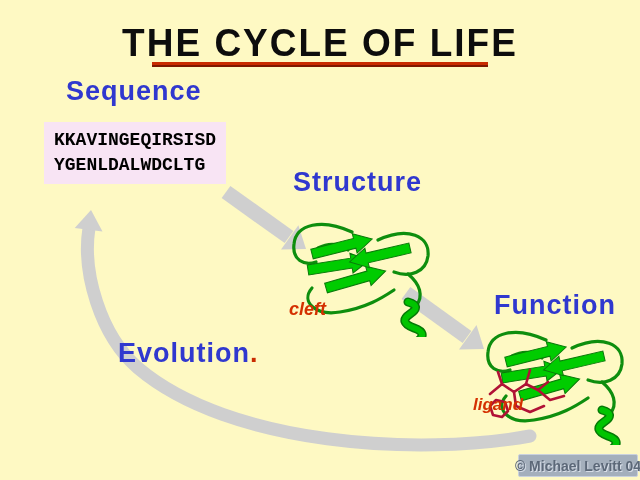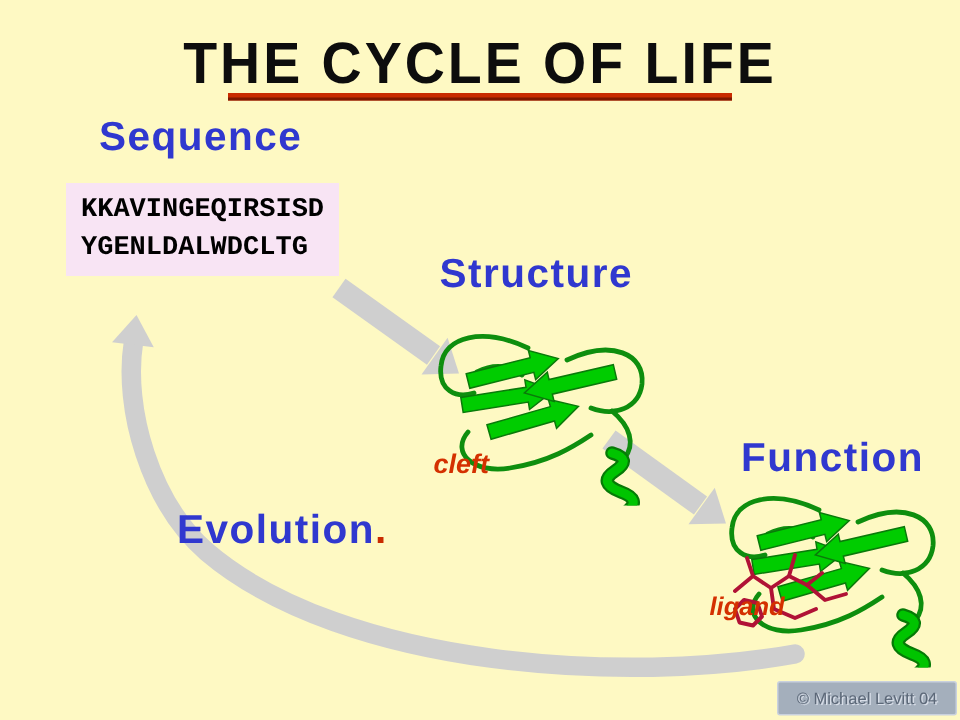--- a/index.html
+++ b/index.html
@@ -26,21 +26,21 @@
 
   .arrow-layer{position:absolute;left:0;top:0;z-index:1;}
   .protein{position:absolute;z-index:2;}
   .p1{left:282px;top:202px;}
   .p2{left:476px;top:310px;}
   .overlay-label{z-index:3;}
 
   .watermark{position:absolute;left:518px;top:454px;width:118px;height:21px;z-index:4;
              background:rgba(156,168,188,0.92);border:1px solid #c9d1de;border-radius:2px;
              display:flex;align-items:center;justify-content:center;}
-  .watermark span{font-size:11px;font-weight:normal;color:#5c6878;text-shadow:1px 1px 0 #d8dee8;white-space:nowrap;}
+  .watermark span{font-size:14px;font-weight:bold;color:#5c6878;text-shadow:1px 1px 0 #d8dee8;white-space:nowrap;}
 </style>
 </head>
 <body>
 
 <div class="slide">
 
   <div class="title-wrap">
     <h1 class="title">THE CYCLE OF LIFE</h1>
   </div>
   <div class="title-underline"></div>

